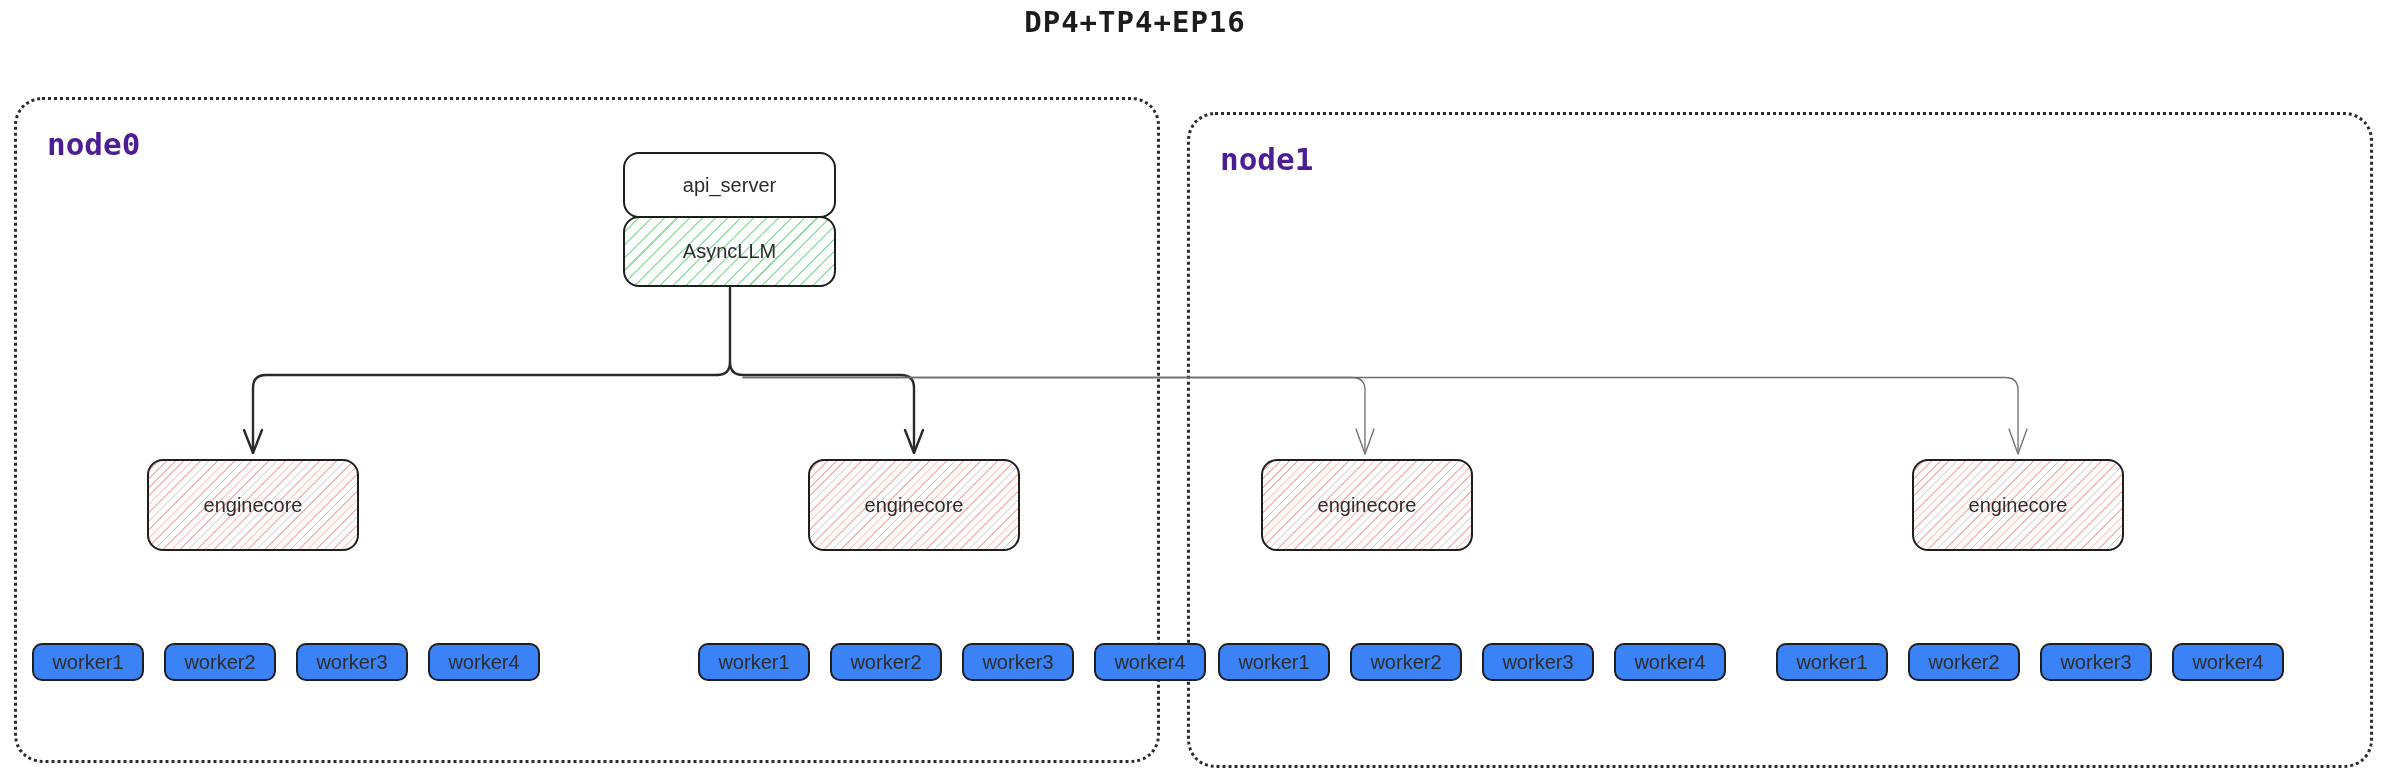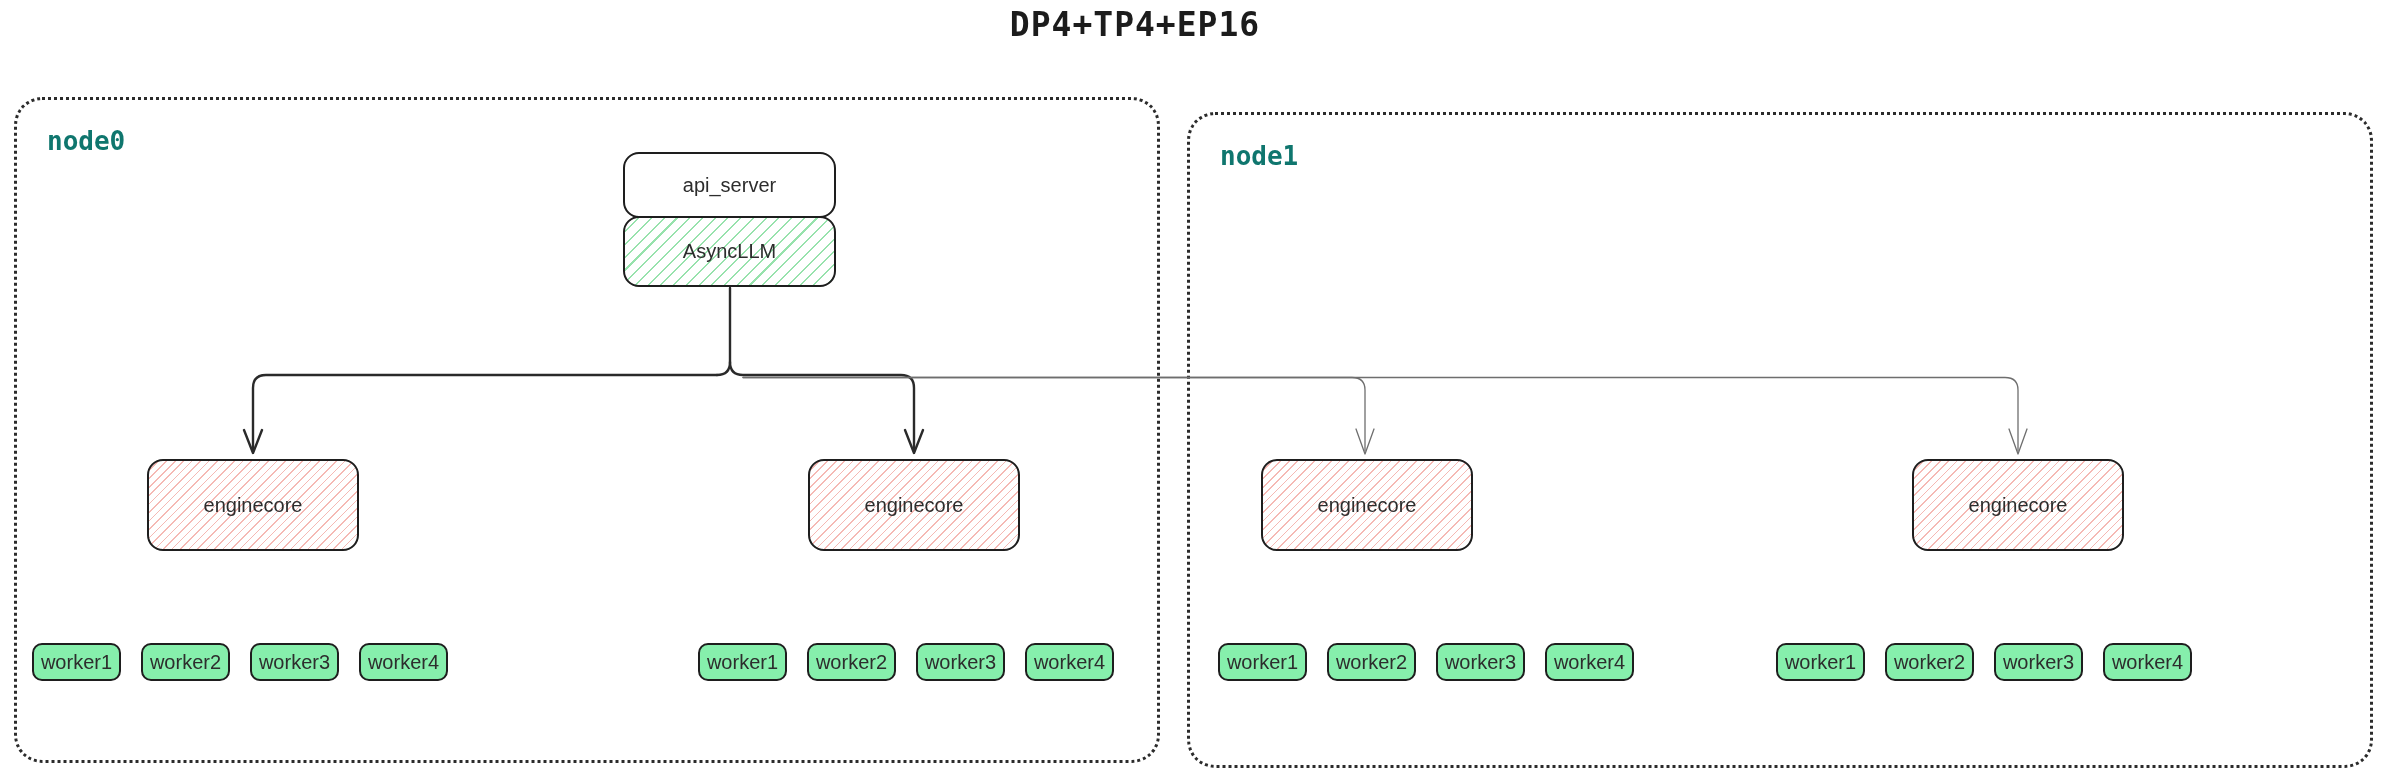--- a/index.html
+++ b/index.html
@@ -16,35 +16,35 @@
     position:relative;
     width:2383px;height:773px;
     background:#ffffff;
     font-family:"Liberation Sans", sans-serif;
     color:var(--text);
     overflow:hidden;
   }
   .diagram-title{
     position:absolute;left:1135px;top:5px;transform:translateX(-50%);
     font-family:"DejaVu Sans Mono", monospace;
-    font-size:33px;font-weight:bold;letter-spacing:1px;color:#1c1c1c;
+    font-size:29px;font-weight:bold;letter-spacing:1px;color:#1c1c1c;
     white-space:nowrap;
   }
   .node-container{
     position:absolute;
     border:3px dotted var(--container-border);
     border-radius:28px;
     background:transparent;
   }
   .node0{left:14px;top:97px;width:1140px;height:660px;}
   .node1{left:1187px;top:112px;width:1180px;height:650px;}
   .node-label{
     position:absolute;left:30px;top:26px;
     font-family:"DejaVu Sans Mono", monospace;
-    font-size:26px;font-weight:bold;color:#0f766e;
+    font-size:31px;font-weight:bold;color:#4c1d95;
   }
   .box{
     position:absolute;
     box-sizing:border-box;
     border:2.4px solid var(--box-border);
     background-color:#ffffff;
     display:flex;align-items:center;justify-content:center;
     font-size:20px;color:var(--text);
     white-space:nowrap;
   }
@@ -63,23 +63,23 @@
       transparent 1.1px, transparent 6px);
   }
   .ec1{left:147px;} .ec2{left:808px;} .ec3{left:1261px;} .ec4{left:1912px;}
   .worker-group{
     position:absolute;top:643px;
     display:flex;gap:20px;
   }
   .wg1{left:32px;} .wg2{left:698px;} .wg3{left:1218px;} .wg4{left:1776px;}
   .worker{
     box-sizing:border-box;
-    width:89px;height:38px;
+    width:112px;height:38px;
     border:2.2px solid var(--box-border);
-    border-radius:10px;background:#86efac;
+    border-radius:10px;background:#3b82f6;
     display:flex;align-items:center;justify-content:center;
     font-size:20px;color:var(--text);
   }
   .connector-layer{
     position:absolute;left:0;top:0;width:2383px;height:773px;
     pointer-events:none;
   }
   .bold-line{stroke:var(--bold-line);stroke-width:2.4;fill:none;
     stroke-linecap:round;stroke-linejoin:round;}
   .thin-line{stroke:var(--thin-line);stroke-width:1.3;fill:none;

